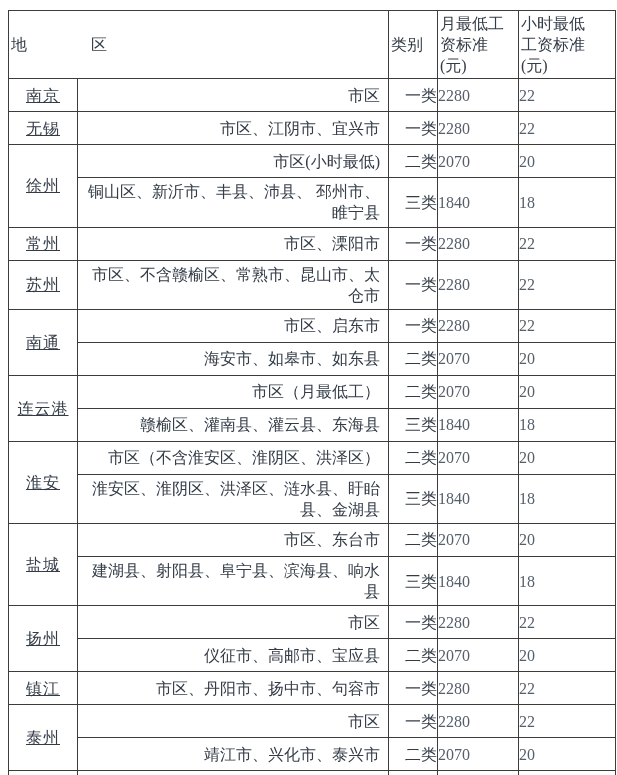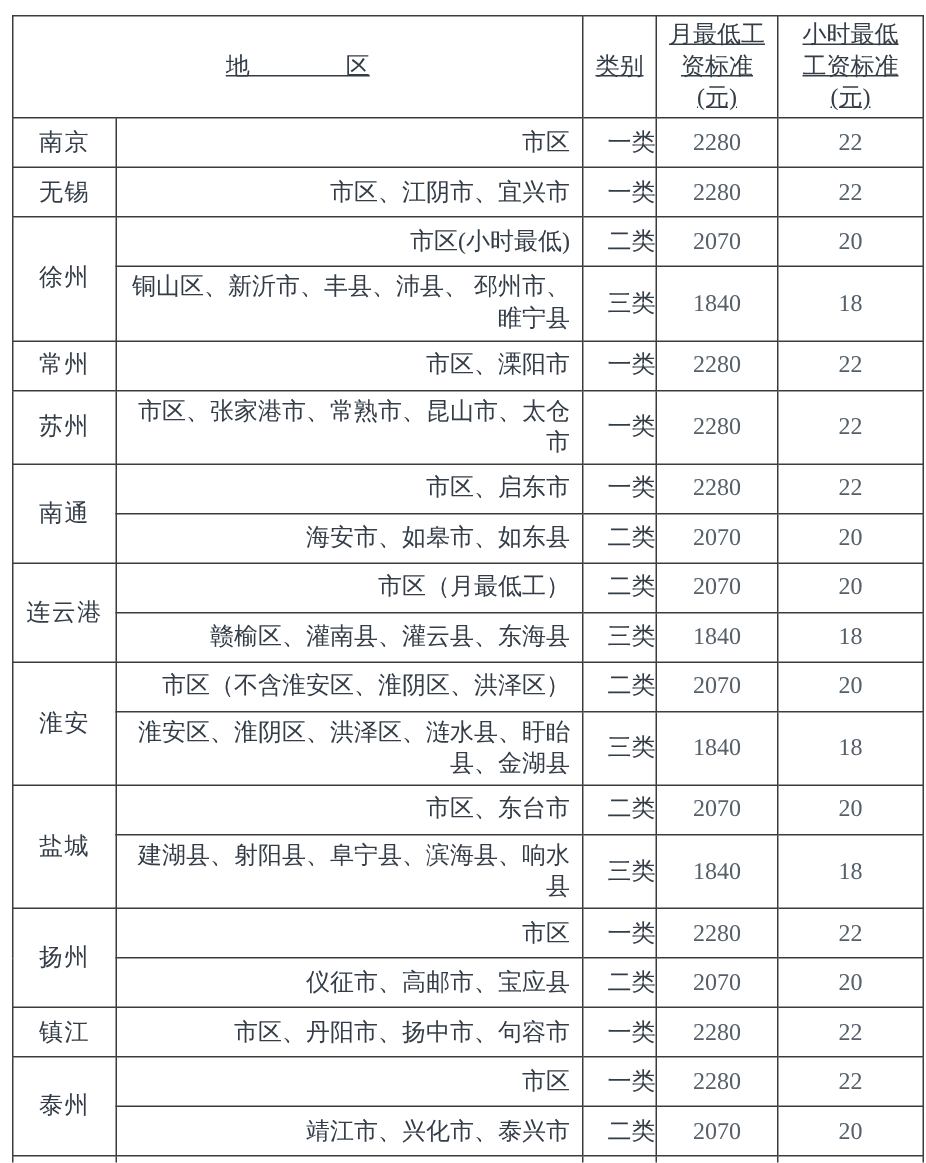--- a/index.html
+++ b/index.html
@@ -24,36 +24,36 @@
   }
   table.wage th, table.wage td {
     border: 1px solid var(--border);
     font-size: 16px;
     font-weight: normal;
     vertical-align: middle;
     line-height: 1.32;
   }
   table.wage thead th {
     height: 64px;
-    text-align: center;
+    text-align: left;
     white-space: pre-line;
     padding: 2px 2px;
-    text-decoration: underline;
   }
   td.city {
     text-align: center;
     letter-spacing: 1px;
+    text-decoration: underline;
   }
   td.districts {
     text-align: right;
     padding: 3px 8px 3px 10px;
   }
   td.category { text-align: right; }
   td.monthly, td.hourly {
-    text-align: center;
+    text-align: left;
     color: var(--num);
     font-size: 15px;
   }
   tr.data-row { height: 33px; }
 </style>
 </head>
 <body>
 
 <div class="page">
   <table class="wage">
@@ -106,21 +106,21 @@
         </tr>
         <tr class="data-row">
           <td class="city" rowspan="1">常州</td>
           <td class="districts">市区、溧阳市</td>
           <td class="category">一类</td>
           <td class="monthly">2280</td>
           <td class="hourly">22</td>
         </tr>
         <tr class="data-row">
           <td class="city" rowspan="1">苏州</td>
-          <td class="districts">市区、张家港市、常熟市、昆山市、太仓市</td>
+          <td class="districts">市区、不含赣榆区、常熟市、昆山市、太仓市</td>
           <td class="category">一类</td>
           <td class="monthly">2280</td>
           <td class="hourly">22</td>
         </tr>
         <tr class="data-row">
           <td class="city" rowspan="2">南通</td>
           <td class="districts">市区、启东市</td>
           <td class="category">一类</td>
           <td class="monthly">2280</td>
           <td class="hourly">22</td>

